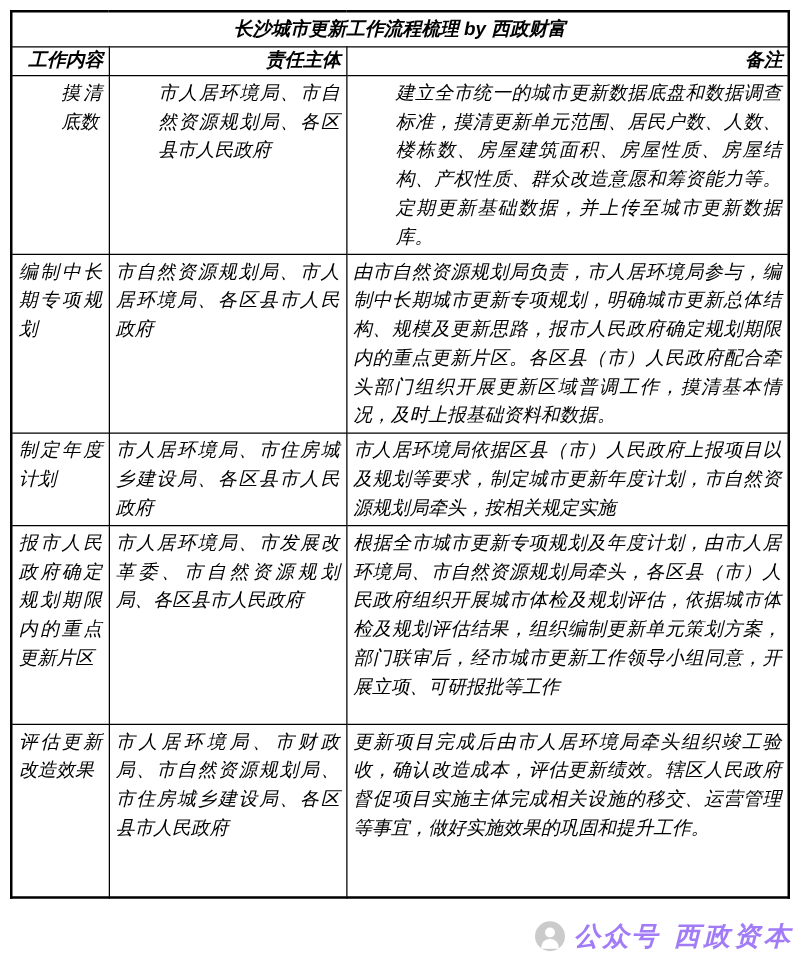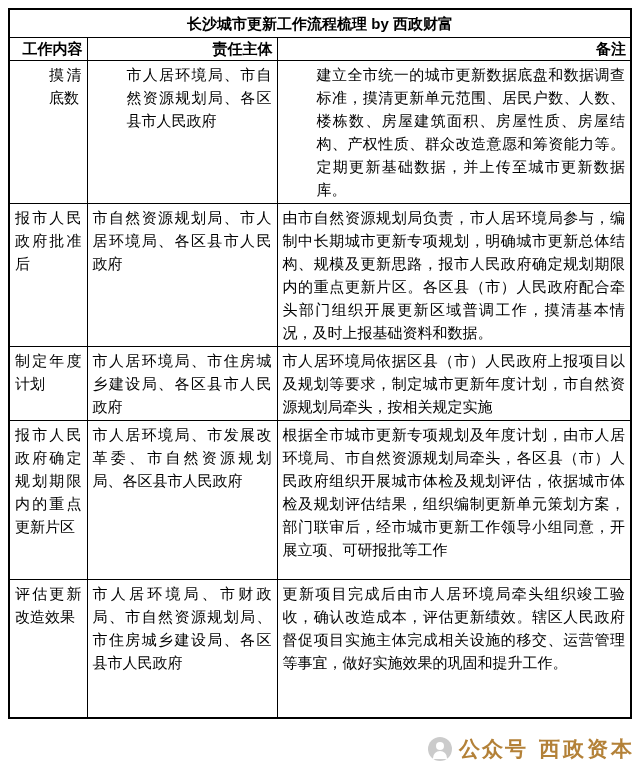--- a/index.html
+++ b/index.html
@@ -1,21 +1,21 @@
 <!DOCTYPE html>
 <html><head>
 <meta charset="utf-8">
 <style>
   html,body{margin:0;padding:0;background:#ffffff;}
   body{
     width:637px;height:775px;overflow:hidden;
     font-family:"Liberation Sans","DejaVu Sans",sans-serif;
     color:#000;
   }
-  .page{position:relative;width:637px;height:759px;background:#fff;}
+  .page{position:relative;width:637px;height:759px;background:#fff;font-style:italic;}
 
   table.process-table{
     position:absolute;left:8px;top:8px;width:622px;
     border-collapse:collapse;border:2px solid #000;
     table-layout:fixed;background:#fff;
   }
   .process-table td,.process-table th{
     border:1px solid #000;
     font-size:15px;line-height:23px;
     vertical-align:top;
@@ -39,21 +39,21 @@
   tbody tr:nth-child(1) td{height:112px;padding-left:39px;}
   tbody tr:nth-child(2) td{height:133px;}
   tbody tr:nth-child(3) td{height:66px;}
   tbody tr:nth-child(4) td{height:154px;}
   tbody tr:nth-child(5) td{height:133px;}
   tbody tr:nth-child(6) td{height:89px;}
 
   .watermark{
     position:absolute;left:428px;top:735px;
     display:flex;align-items:center;gap:7px;
-    color:#a16207;opacity:0.8;
+    color:#8b5cf6;opacity:0.8;
     font-size:21px;font-weight:bold;
     white-space:nowrap;pointer-events:none;
   }
   .wm-icon{
     width:24px;height:24px;border-radius:50%;
     background:#bfbfbf;position:relative;flex:0 0 auto;
   }
   .wm-icon::before{ 
     content:"";position:absolute;left:8px;top:5px;
     width:8px;height:8px;border-radius:50%;background:#fff;
@@ -87,21 +87,21 @@
       </tr>
     </thead>
     <tbody>
     <tr>
       <td class="cell-task">摸清底数</td>
       <td class="cell-resp">市人居环境局、市自然资源规划局、各区县市人民政府</td>
       <td class="cell-notes">建立全市统一的城市更新数据底盘和数据调查标准，摸清更新单元范围、居民户数、人数、楼栋数、房屋建筑面积、房屋性质、房屋结构、产权性质、群众改造意愿和筹资能力等。定期更新基础数据，并上传至城市更新数据库。</td>
     </tr>
 
     <tr>
-      <td class="cell-task">报市人民政府批准后</td>
+      <td class="cell-task">编制中长期专项规划</td>
       <td class="cell-resp">市自然资源规划局、市人居环境局、各区县市人民政府</td>
       <td class="cell-notes">由市自然资源规划局负责，市人居环境局参与，编制中长期城市更新专项规划，明确城市更新总体结构、规模及更新思路，报市人民政府确定规划期限内的重点更新片区。各区县（市）人民政府配合牵头部门组织开展更新区域普调工作，摸清基本情况，及时上报基础资料和数据。</td>
     </tr>
 
     <tr>
       <td class="cell-task">制定年度计划</td>
       <td class="cell-resp">市人居环境局、市住房城乡建设局、各区县市人民政府</td>
       <td class="cell-notes">市人居环境局依据区县（市）人民政府上报项目以及规划等要求，制定城市更新年度计划，市自然资源规划局牵头，按相关规定实施</td>
     </tr>
 

